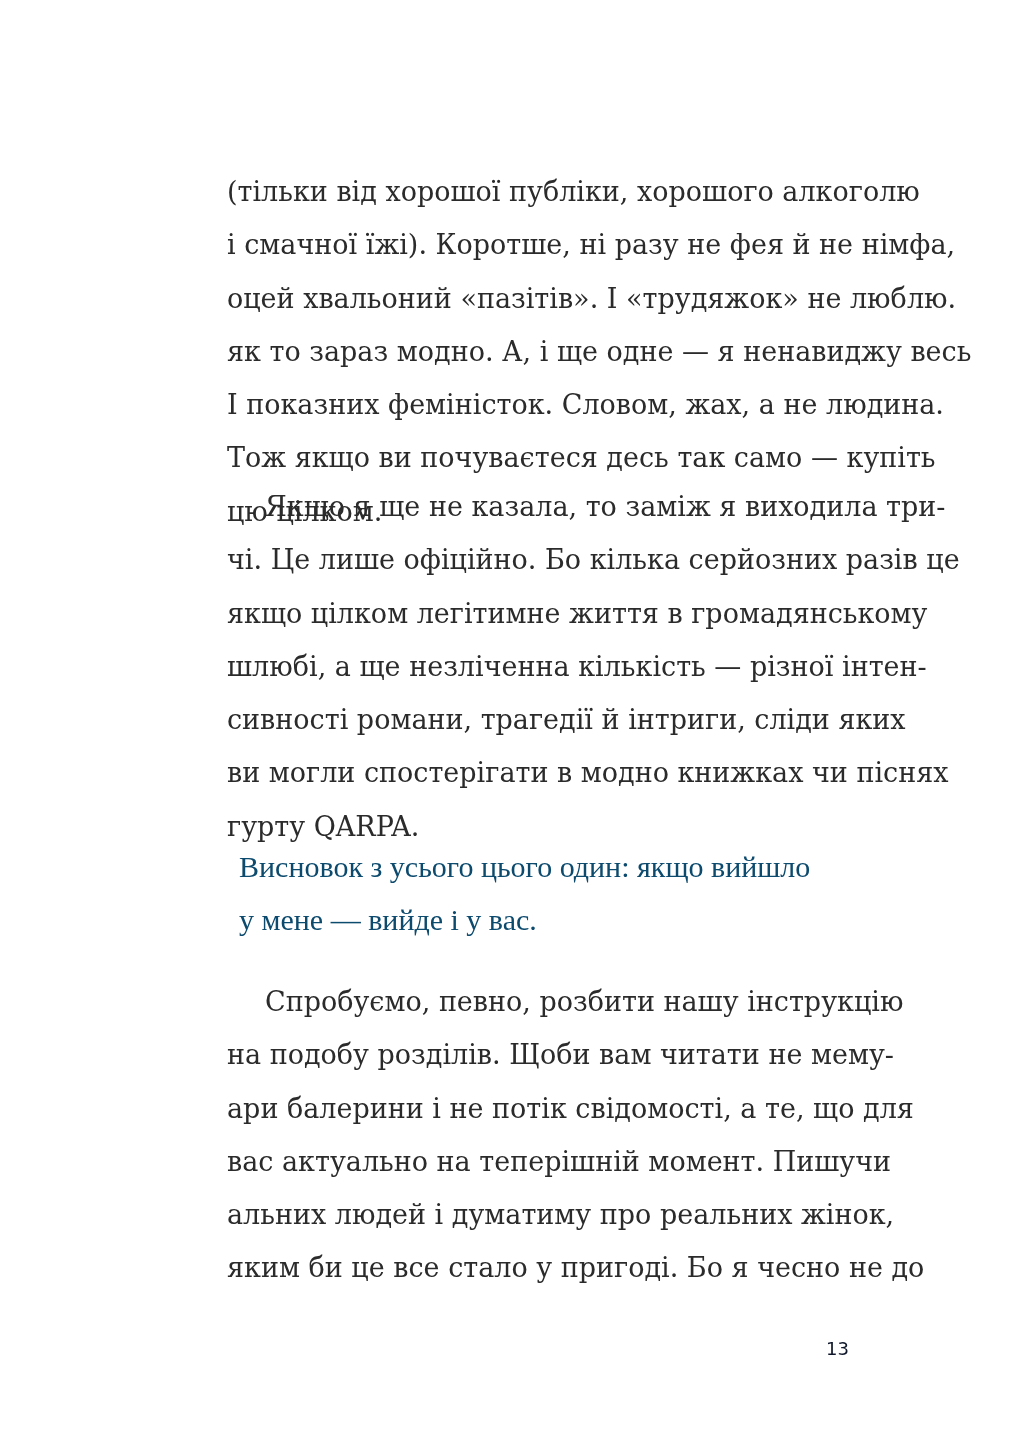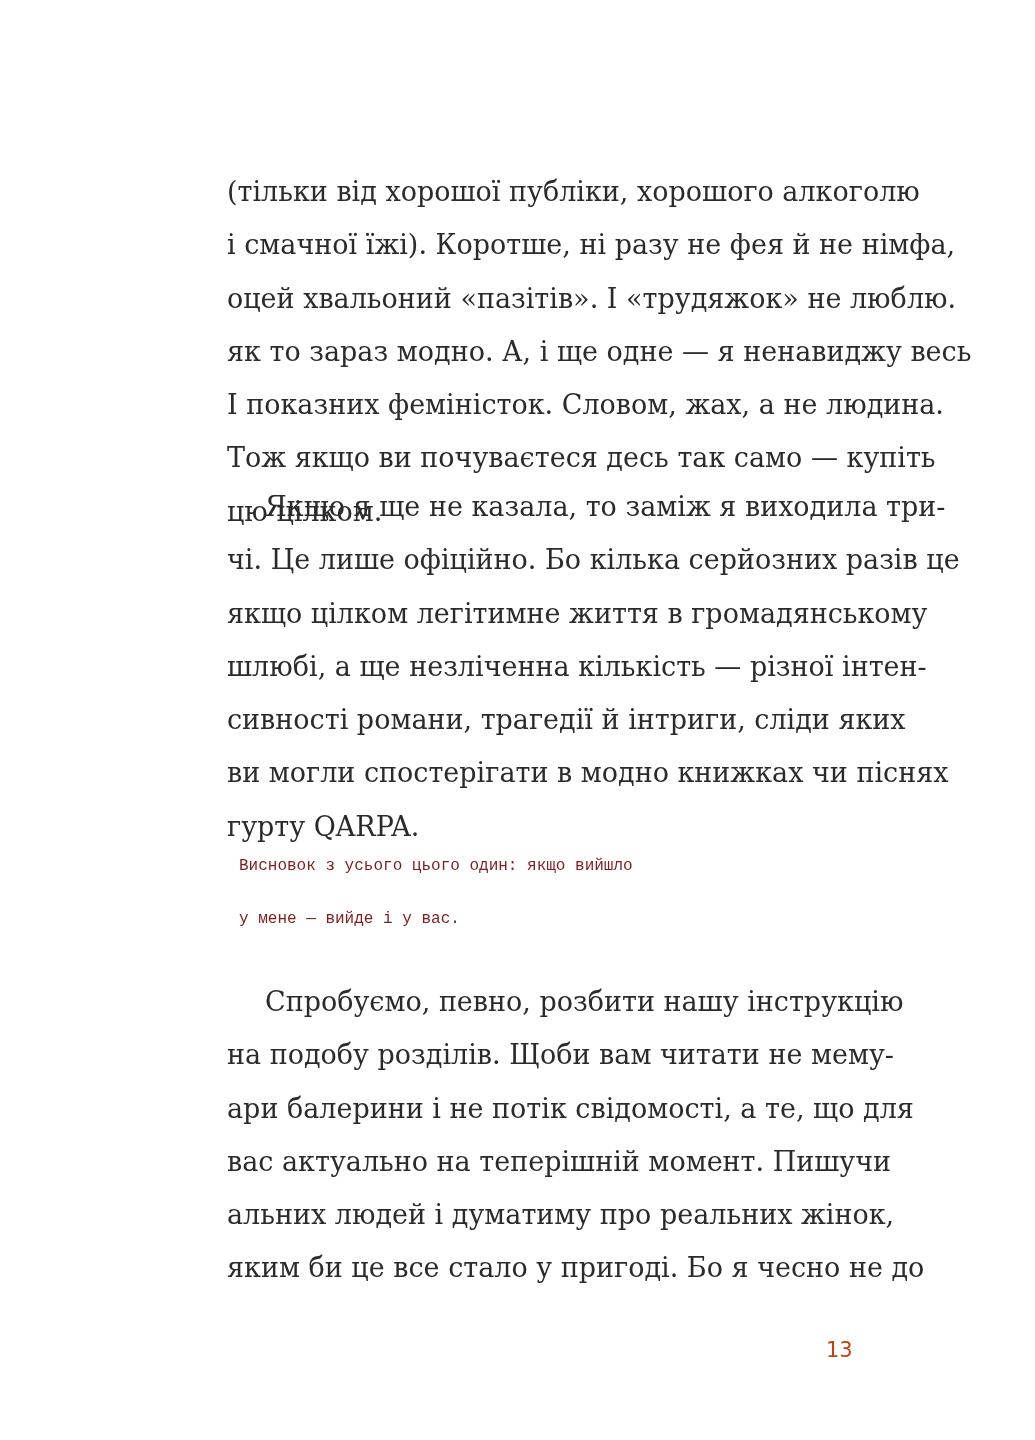--- a/index.html
+++ b/index.html
@@ -2,23 +2,23 @@
 <html><head>
 <meta charset="utf-8">
 <style>
   html, body { margin: 0; padding: 0; background: #ffffff; }
   body { width: 1035px; height: 1440px; position: relative; overflow: hidden; }
   .page { position: absolute; left: 0; top: 0; width: 1035px; height: 1440px; background: #fff; }
   .text-block { position: absolute; left: 199px; width: 656px; font-family: "DejaVu Serif", serif; font-size: 27px; color: #2b2b2b; margin-left: 28px; }
   .line { height: 53.3px; line-height: 53.3px; white-space: nowrap; text-align: justify; text-align-last: justify; display: block; }
   .line.last { text-align-last: left; }
   .indent { padding-left: 38px; }
-  .callout { position: absolute; left: 239px; width: 600px; font-family: Liberation Mono, monospace; font-size: 16px; color: #7f1d1d; }
+  .callout { position: absolute; left: 239px; width: 600px; font-family: Liberation Serif, serif; font-size: 30px; color: #0c4a6e; }
   .callout .line { height: 53px; line-height: 53px; text-align-last: left; }
-  .page-number { position: absolute; left: 826px; top: 1338px; font-family: "DejaVu Sans", sans-serif; font-size: 21px; color: #c2410c; }
+  .page-number { position: absolute; left: 826px; top: 1338px; font-family: "DejaVu Sans", sans-serif; font-size: 18px; color: #0f172a; }
 </style>
 </head>
 <body>
 
 <div class="page">
 
   <div class="text-block" style="top:165px;">
     <span class="line">(тільки від хорошої публіки, хорошого алкоголю</span>
     <span class="line">і смачної їжі). Коротше, ні разу не фея й не німфа,</span>
     <span class="line">оцей хвальоний «пазітів». І «трудяжок» не люблю.</span>

